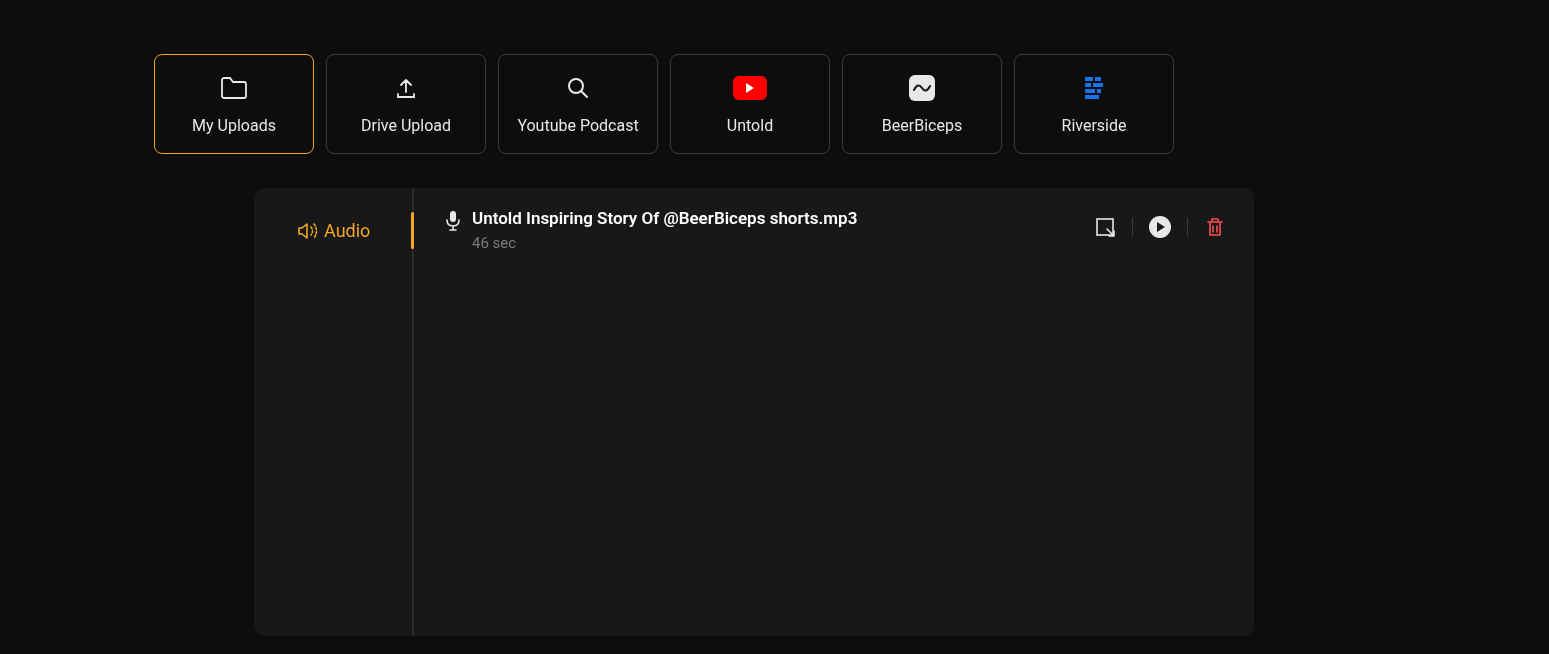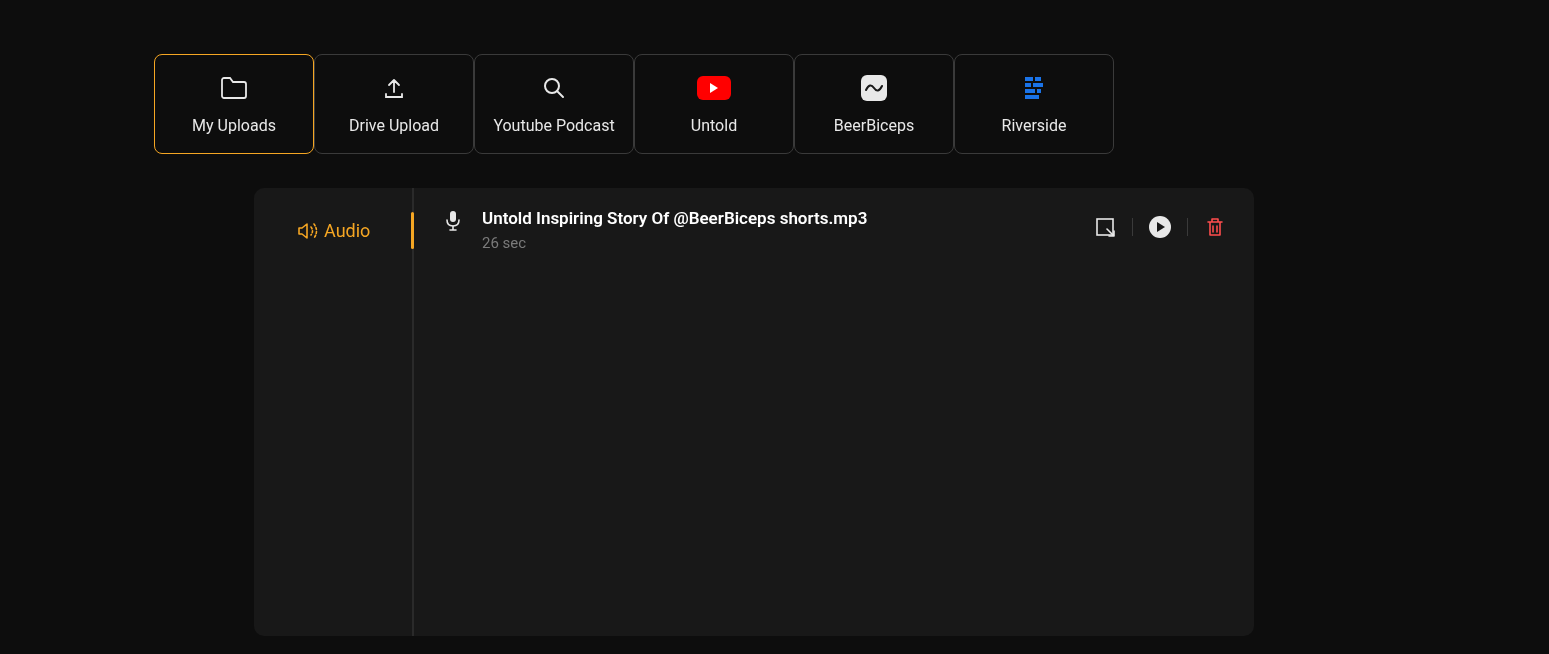--- a/index.html
+++ b/index.html
@@ -10,20 +10,21 @@
     body {
       background: #0d0d0d;
       font-family: -apple-system, BlinkMacSystemFont, 'Segoe UI', Roboto, sans-serif;
       color: #fff;
       width: 1549px;
       height: 654px;
       overflow: hidden;
     }
     .tabs-row {
       display: flex;
+      gap: 12px;
       padding: 54px 0 8px 154px;
     }
     .tab-card {
       width: 160px;
       height: 100px;
       border: 1px solid #3a3a3a;
       border-radius: 8px;
       display: flex;
       flex-direction: column;
       align-items: center;
@@ -90,21 +91,21 @@
       align-items: center;
       justify-content: center;
     }
     .file-list {
       flex: 1;
       padding: 20px 28px;
     }
     .file-row {
       display: flex;
       align-items: flex-start;
-      gap: 18px;
+      gap: 8px;
     }
     .file-icon {
       width: 22px;
       display: flex;
       justify-content: center;
       margin-top: 2px;
     }
     .file-info {
       flex: 1;
     }
@@ -261,21 +262,21 @@
     <div class="file-row">
       <span class="file-icon">
         <svg width="16" height="22" viewBox="0 0 16 22" fill="none">
           <rect x="5" y="1" width="6" height="11" rx="3" fill="#e8e8e8"></rect>
           <path d="M2 10 Q2 16 8 16 Q14 16 14 10" stroke="#e8e8e8" stroke-width="1.6" fill="none" stroke-linecap="round"></path>
           <path d="M8 16 L8 20 M5 20 L11 20" stroke="#e8e8e8" stroke-width="1.6" stroke-linecap="round"></path>
         </svg>
       </span>
       <div class="file-info">
         <div class="file-name">Untold Inspiring Story Of @BeerBiceps shorts.mp3</div>
-        <div class="file-meta">26 sec</div>
+        <div class="file-meta">46 sec</div>
       </div>
       <div class="file-actions">
         <span class="action-btn">
           <svg width="20" height="20" viewBox="0 0 20 20" fill="none">
             <rect x="2" y="2" width="16" height="16" stroke="#e8e8e8" stroke-width="1.6" fill="none"></rect>
             <path d="M12 12 L19 19 M19 19 L19 14 M19 19 L14 19" stroke="#e8e8e8" stroke-width="1.6" stroke-linecap="round"></path>
           </svg>
         </span>
         <span class="action-divider"></span>
         <span class="action-btn">

